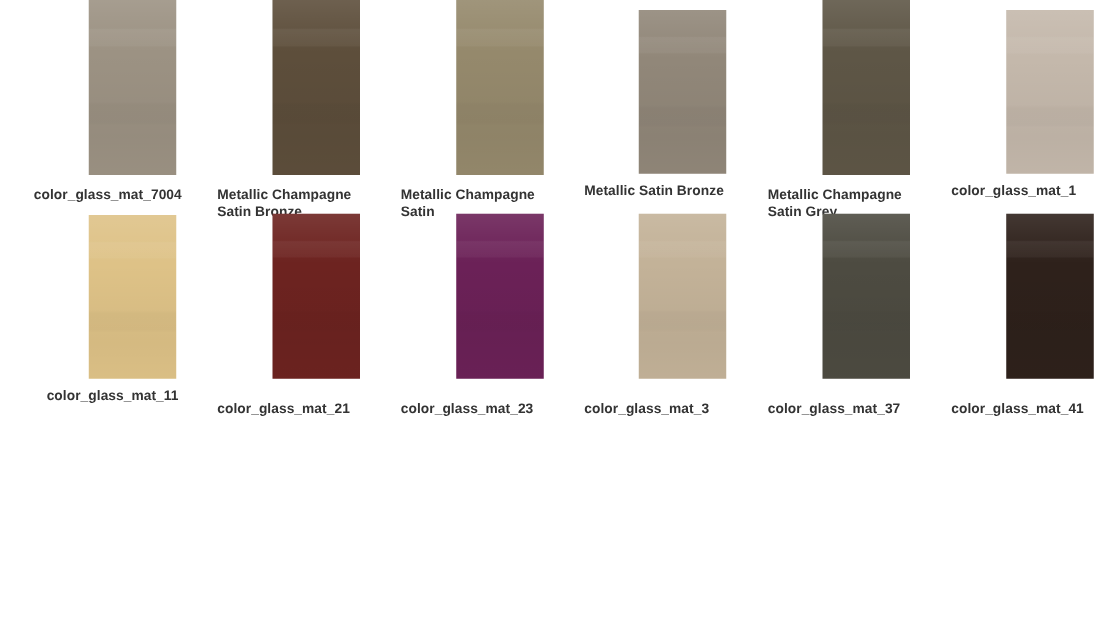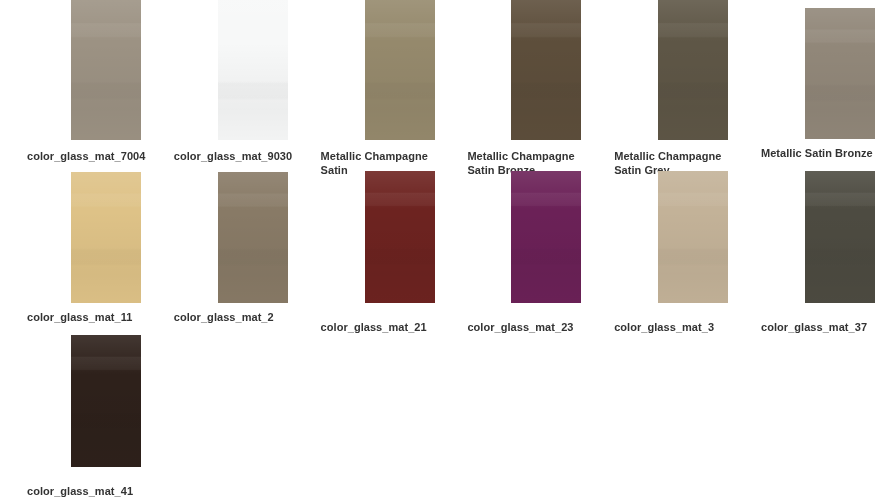--- a/index.html
+++ b/index.html
@@ -102,78 +102,71 @@
 
   <div class="swatch-cell row-1">
     <div class="swatch-tile" style="background-color: rgb(156, 146, 131);">
       <div class="sheen"></div>
       <div class="band"></div>
     </div>
     <div class="swatch-label" style="color: rgb(51, 51, 51);">color_glass_mat_7004</div>
   </div>
 
 
-  <div class="swatch-cell row-1">
-    <div class="swatch-tile" style="background-color: rgb(247, 248, 248);">
-      <div class="sheen"></div>
-      <div class="band"></div>
-    </div>
-    <div class="swatch-label" style="color: rgb(51, 51, 51);">color_glass_mat_9030</div>
+
+  <div class="swatch-cell row-1">
+    <div class="swatch-tile" style="background-color: rgb(93, 78, 59);">
+      <div class="sheen"></div>
+      <div class="band"></div>
+    </div>
+    <div class="swatch-label" style="color: rgb(51, 51, 51);">Metallic Champagne Satin Bronze</div>
   </div>
 
   <div class="swatch-cell row-1">
     <div class="swatch-tile" style="background-color: rgb(149, 137, 108);">
       <div class="sheen"></div>
       <div class="band"></div>
     </div>
     <div class="swatch-label" style="color: rgb(51, 51, 51);">Metallic Champagne Satin</div>
-  </div>
-
-  <div class="swatch-cell row-1">
-    <div class="swatch-tile" style="background-color: rgb(93, 78, 59);">
-      <div class="sheen"></div>
-      <div class="band"></div>
-    </div>
-    <div class="swatch-label" style="color: rgb(51, 51, 51);">Metallic Champagne Satin Bronze</div>
-  </div>
-
-  <div class="swatch-cell row-1">
-    <div class="swatch-tile" style="background-color: rgb(94, 86, 70);">
-      <div class="sheen"></div>
-      <div class="band"></div>
-    </div>
-    <div class="swatch-label" style="color: rgb(51, 51, 51);">Metallic Champagne Satin Grey</div>
   </div>
 
   <div class="swatch-cell row-2">
     <div class="swatch-tile" style="background-color: rgb(145, 135, 121);">
       <div class="sheen"></div>
       <div class="band"></div>
     </div>
     <div class="swatch-label" style="color: rgb(51, 51, 51);">Metallic Satin Bronze</div>
   </div>
 
-
+  <div class="swatch-cell row-1">
+    <div class="swatch-tile" style="background-color: rgb(94, 86, 70);">
+      <div class="sheen"></div>
+      <div class="band"></div>
+    </div>
+    <div class="swatch-label" style="color: rgb(51, 51, 51);">Metallic Champagne Satin Grey</div>
+  </div>
+
+
+  <div class="swatch-cell row-2">
+    <div class="swatch-tile" style="background-color: rgb(196, 184, 171);">
+      <div class="sheen"></div>
+      <div class="band"></div>
+    </div>
+    <div class="swatch-label" style="color: rgb(51, 51, 51);">color_glass_mat_1</div>
+  </div>
 
   <div class="swatch-cell row-2">
     <div class="swatch-tile" style="background-color: rgb(222, 194, 135);">
       <div class="sheen"></div>
       <div class="band"></div>
     </div>
-    <div class="swatch-label" style="color: rgb(51, 51, 51);">color_glass_mat_11</div>
-  </div>
-
-
-  <div class="swatch-cell row-2">
-    <div class="swatch-tile" style="background-color: rgb(136, 122, 102);">
-      <div class="sheen"></div>
-      <div class="band"></div>
-    </div>
-    <div class="swatch-label" style="color: rgb(51, 51, 51);">color_glass_mat_2</div>
-  </div>
+    <div class="swatch-label" style="color: rgb(51, 51, 51); text-align: right;">color_glass_mat_11</div>
+  </div>
+
+
 
   <div class="swatch-cell row-3">
     <div class="swatch-tile" style="background-color: rgb(109, 35, 32);">
       <div class="sheen"></div>
       <div class="band"></div>
     </div>
     <div class="swatch-label" style="color: rgb(51, 51, 51);">color_glass_mat_21</div>
   </div>
 
   <div class="swatch-cell row-3">

